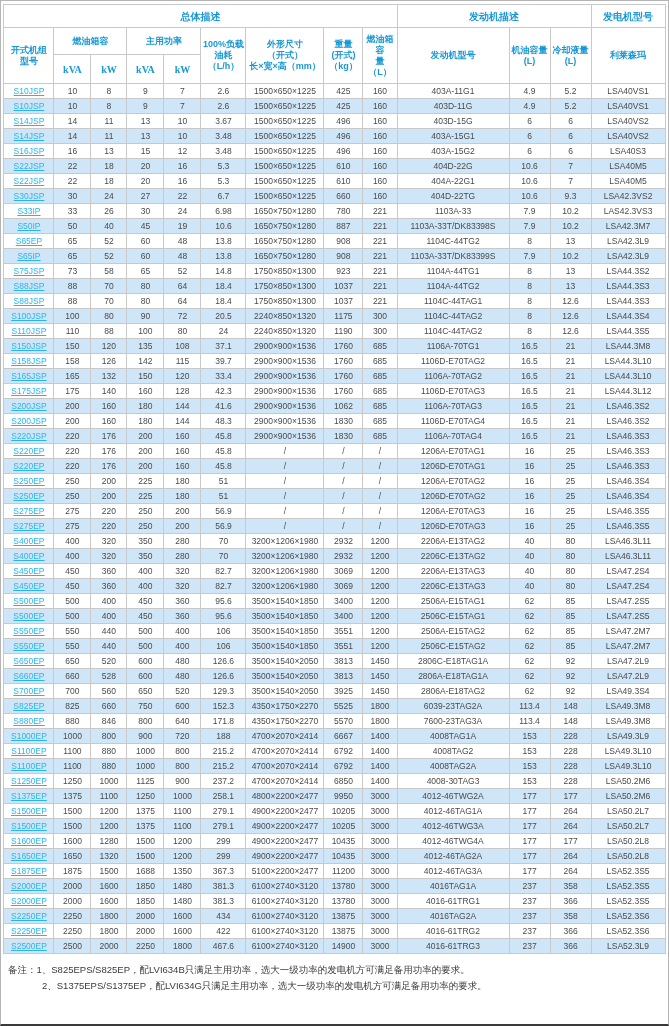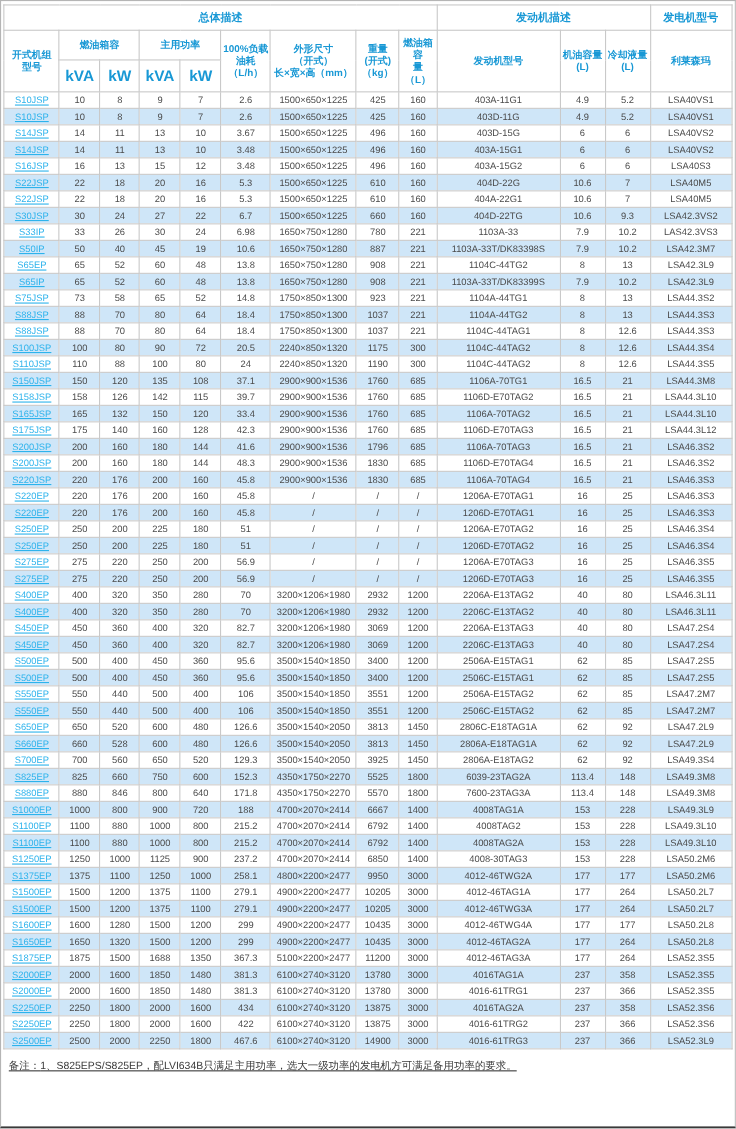--- a/index.html
+++ b/index.html
@@ -18,28 +18,28 @@
     border:1px solid #c9c9c9;
     text-align:center;vertical-align:middle;
     padding:0;overflow:hidden;white-space:nowrap;
   }
   .spec thead th{
     color:#1898d5;font-weight:bold;background:#ffffff;
     white-space:pre-line;line-height:11px;
   }
   tr.band1 th{height:22px;font-size:10px;}
   tr.band2 th{height:26px;font-size:9px;}
-  tr.band3 th{height:28px;font-size:14px;}
+  tr.band3 th{height:28px;font-size:10px;font-family:Liberation Serif, serif;}
   .spec td{
     font-size:8.5px;height:14px;line-height:14px;color:#4a4a4a;
   }
   .spec tr.alt td{background:#cfe6f8;}
   .spec td.model{color:#2db3ec;text-decoration:underline;}
   .notes{
-    margin:8px 0 0 7px;font-size:9.5px;color:#3a3a3a;line-height:16px;text-decoration:underline;
+    margin:8px 0 0 7px;font-size:9.5px;color:#3a3a3a;line-height:16px;
   }
   .note-line{white-space:nowrap;}
   .note-line.indent{padding-left:34px;}
   .note-label{letter-spacing:0;}
 </style>
 </head>
 <body>
 
 <div class="page">
 
@@ -413,21 +413,21 @@
           <td>LSA44.3L12</td>
         </tr>
         <tr class="alt">
           <td class="model">S200JSP</td>
           <td>200</td>
           <td>160</td>
           <td>180</td>
           <td>144</td>
           <td>41.6</td>
           <td>2900×900×1536</td>
-          <td>1796</td>
+          <td>1062</td>
           <td>685</td>
           <td>1106A-70TAG3</td>
           <td>16.5</td>
           <td>21</td>
           <td>LSA46.3S2</td>
         </tr>
         <tr>
           <td class="model">S200JSP</td>
           <td>200</td>
           <td>160</td>
@@ -965,15 +965,16 @@
           <td>4016-61TRG3</td>
           <td>237</td>
           <td>366</td>
           <td>LSA52.3L9</td>
         </tr>
       </tbody>
   </table>
 
   <div class="notes">
     <div class="note-line"><span class="note-label">备注：</span><span>1、S825EPS/S825EP，配LVI634B只满足主用功率，选大一级功率的发电机方可满足备用功率的要求。</span></div>
+    <div class="note-line indent"><span>2、S1375EPS/S1375EP，配LVI634G只满足主用功率，选大一级功率的发电机方可满足备用功率的要求。</span></div>
   </div>
 
 </div>
 
 </body></html>

